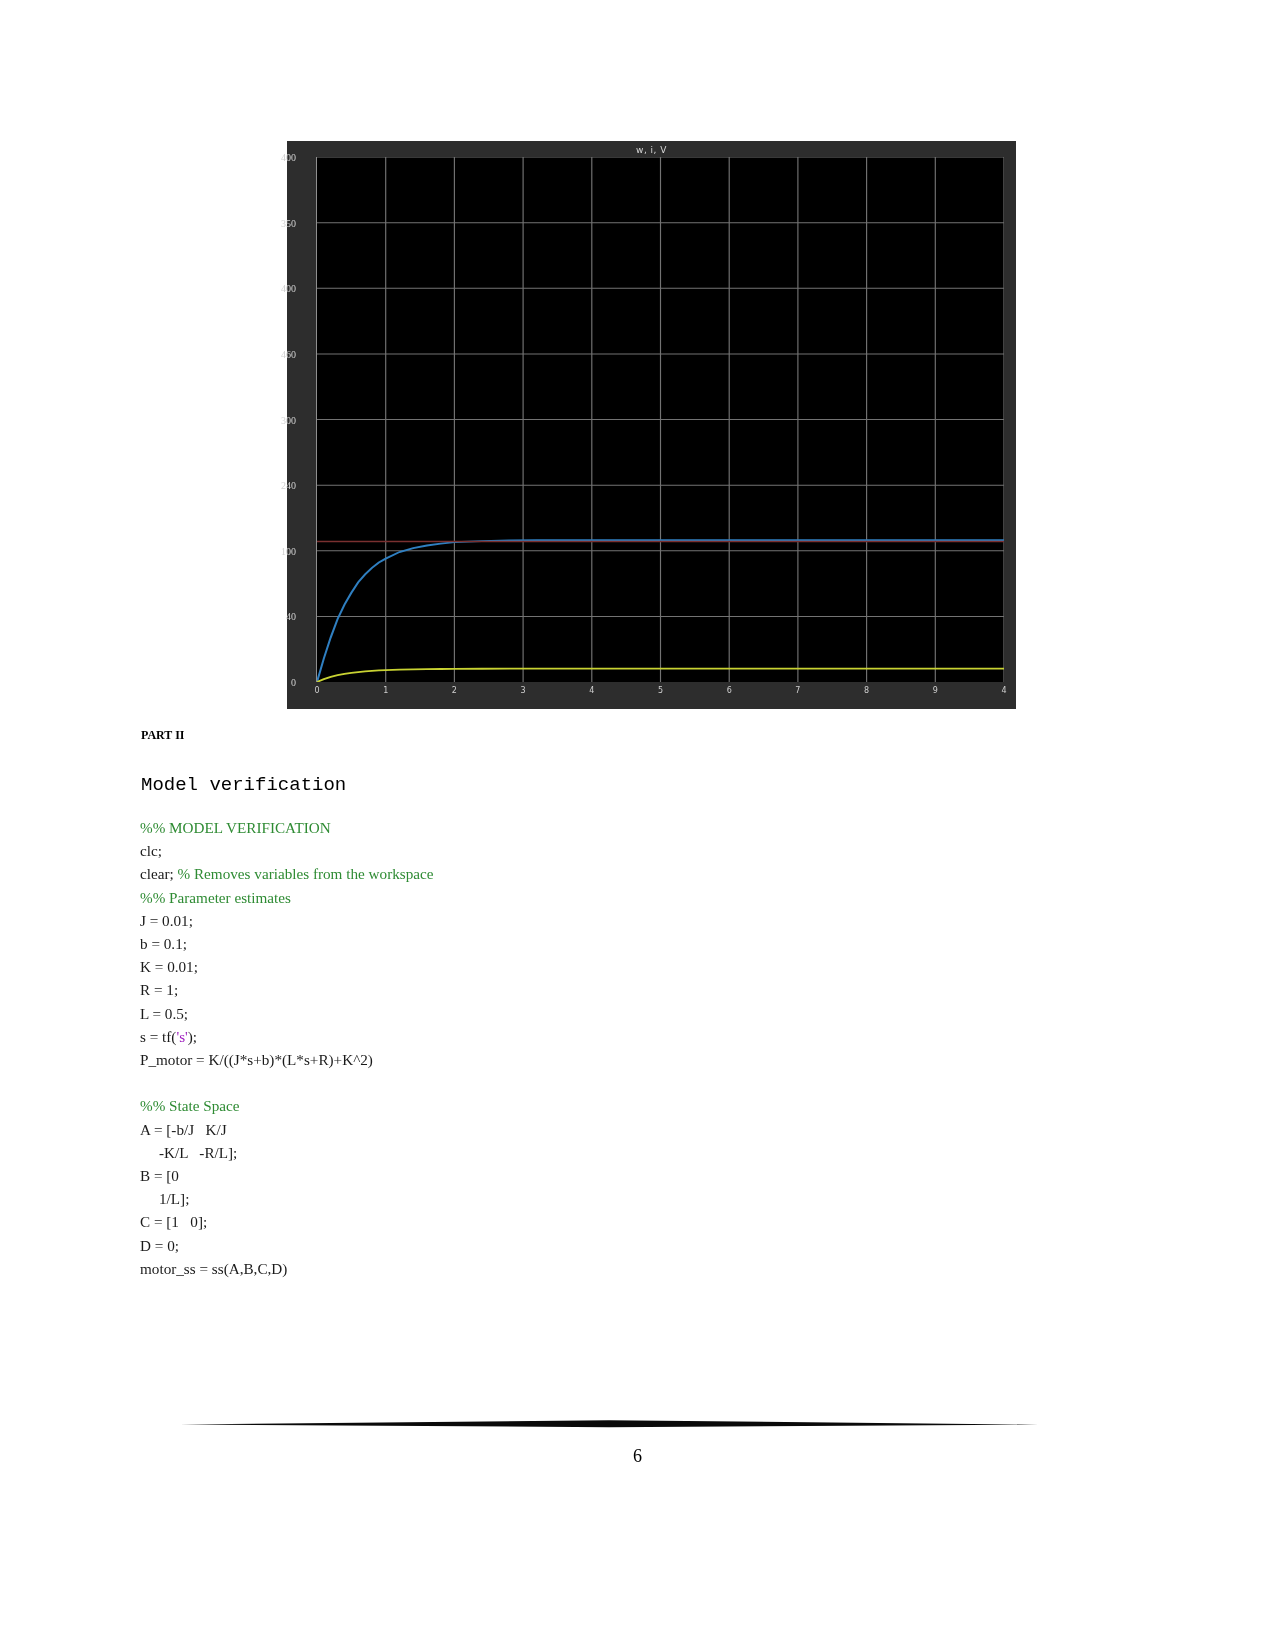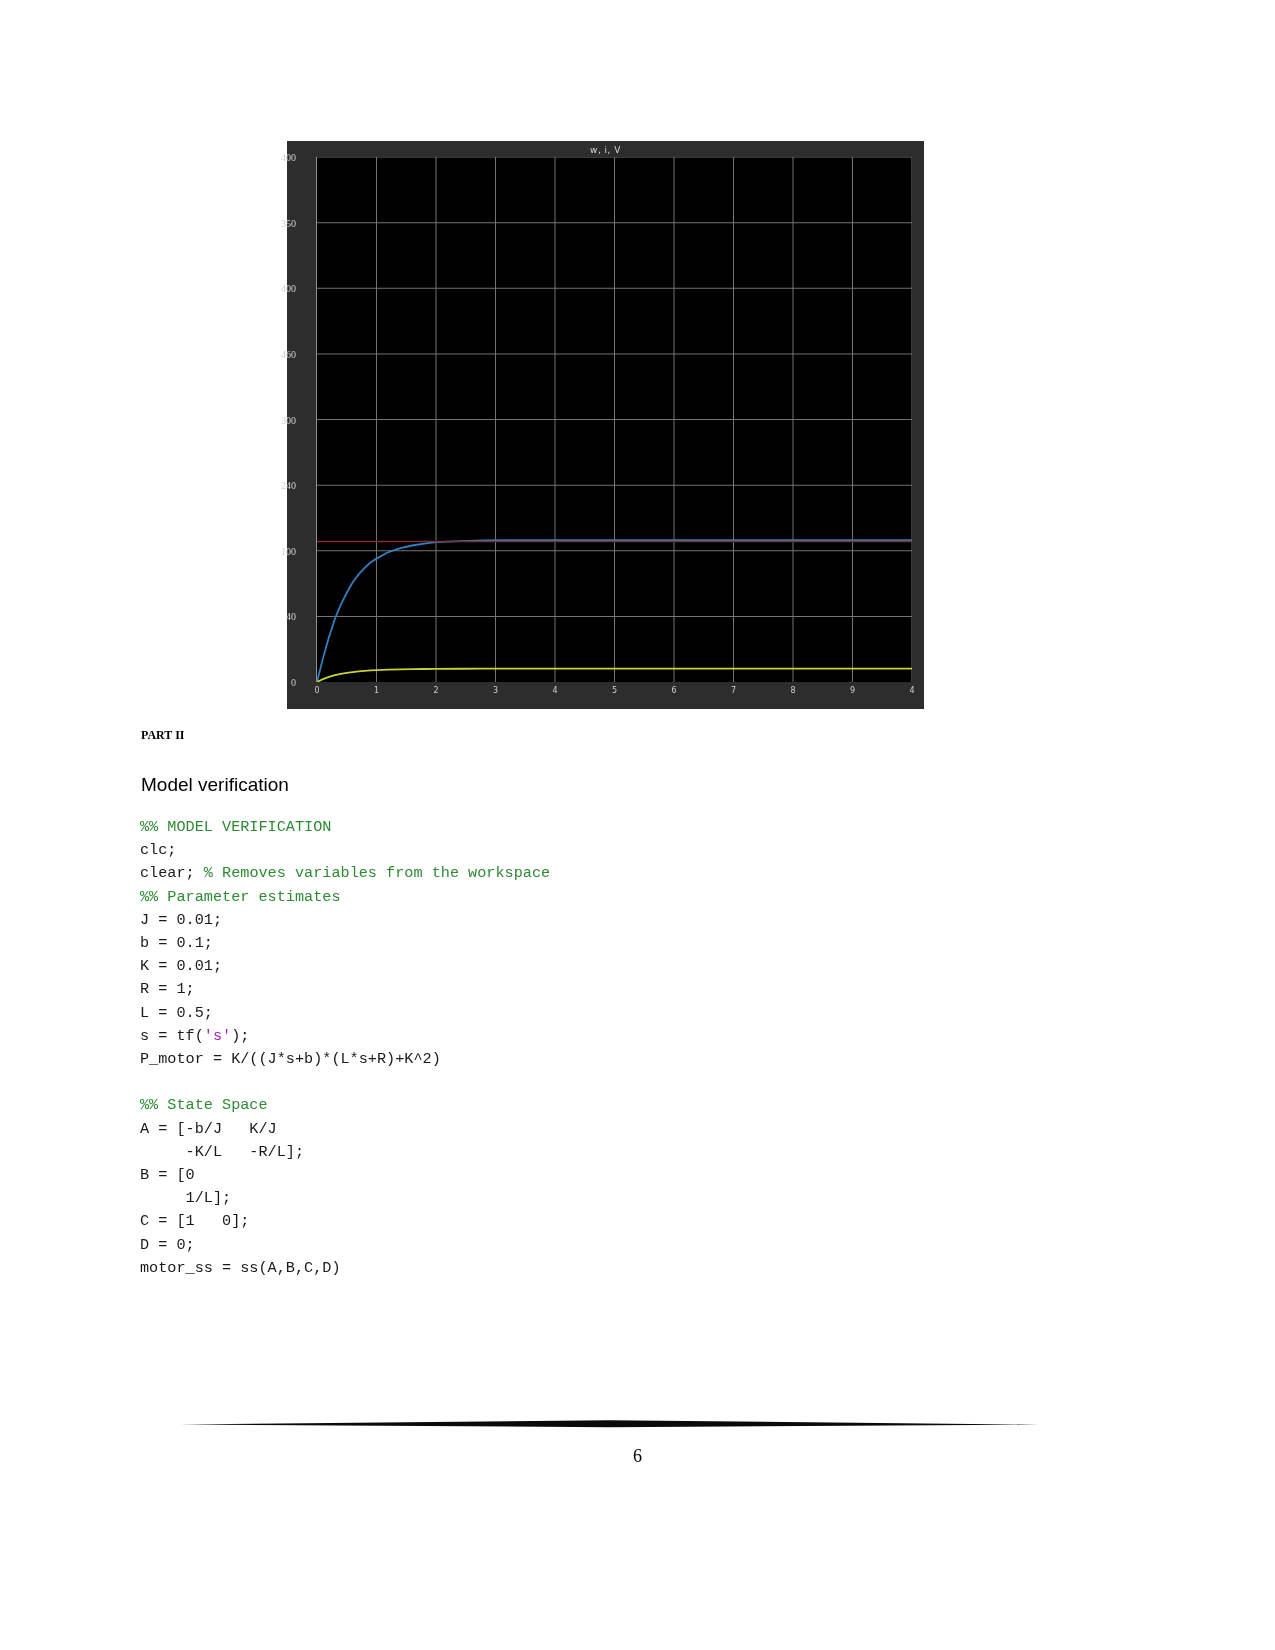--- a/index.html
+++ b/index.html
@@ -19,21 +19,21 @@
     position: absolute;
     inset: 0;
     background: #ffffff;
   }
 
   
   .figure-wrap {
     position: absolute;
     left: 287px;
     top: 141px;
-    width: 637px;
+    width: 729px;
     height: 568px;
     background: #2d2d2d;
     box-sizing: border-box;
   }
 
   .fig-title {
     position: absolute;
     left: 0;
     top: 4px;
     width: 100%;
@@ -86,30 +86,30 @@
     top: 728px;
     font-family: "Liberation Serif", serif;
     font-weight: bold;
     font-size: 12px;
     color: #000000;
   }
   .subheading {
     position: absolute;
     left: 141px;
     top: 774px;
-    font-family: Liberation Sans, sans-serif;
+    font-family: Liberation Mono, monospace;
     font-size: 19px;
     color: #000000;
   }
 
   .code-block {
     position: absolute;
     left: 140px;
     top: 816px;
-    font-family: Liberation Mono, monospace;
+    font-family: Liberation Serif, serif;
     font-size: 15.2px;
     line-height: 23.2px;
     color: #1a1a1a;
     white-space: pre;
   }
   .code-line { white-space: pre; }
   .cm { color: #2e8b33; }
   .str { color: #a020c0; }
 
   

